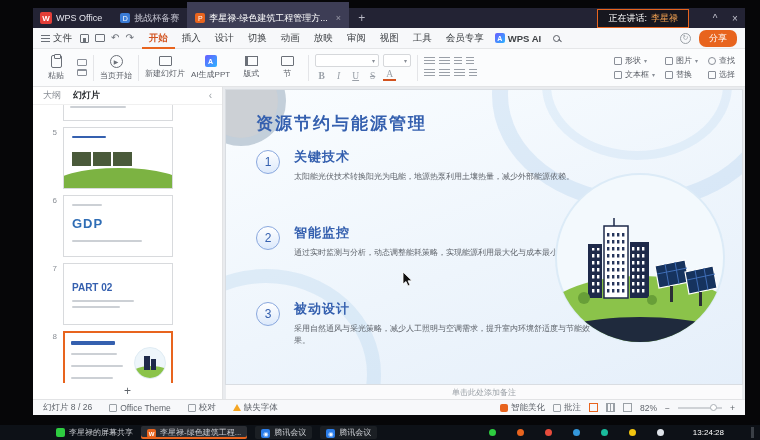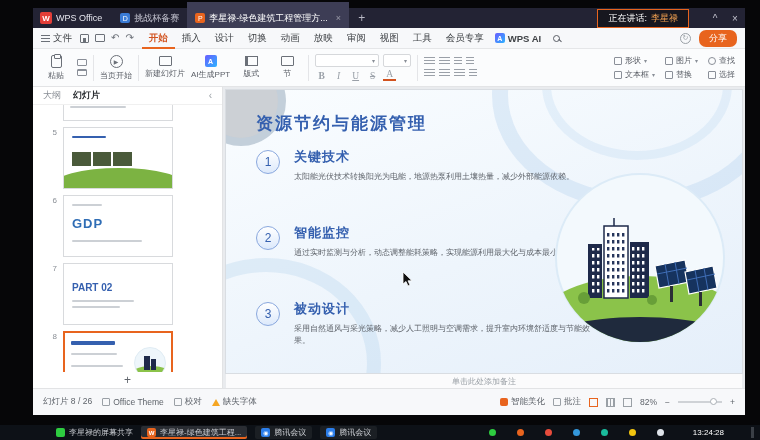--- a/index.html
+++ b/index.html
@@ -140,41 +140,41 @@
               display:flex; align-items:center; justify-content:center; flex:0 0 auto; margin-top:2px; }
   .item-heading { font-size:13px; font-weight:bold; color:#3560af; margin-bottom:5px; letter-spacing:1px; }
   .item-desc { font-size:8px; color:#5f646b; width:300px; line-height:1.45; }
   .illu { position:absolute; right:14px; top:80px; width:176px; height:176px; }
   .cursor { position:absolute; left:176px; top:182px; }
 
   .notes { height:15px; background:#fbfbfc; border-top:1px solid #6d28d9; margin:0 3px;
            display:flex; align-items:center; justify-content:center; font-size:8px; color:#9aa0a6; flex:0 0 auto; }
 
   
-  .statusbar { height:27px; background:#f7f8fa; border-top:1px solid #e2e3e5; display:flex;
-               align-items:center; gap:10px; padding:0 10px; font-size:8.5px; color:#5f646b; flex:0 0 auto; }
+  .statusbar { height:16px; background:#f7f8fa; border-top:1px solid #e2e3e5; display:flex;
+               align-items:center; gap:17px; padding:0 10px; font-size:8.5px; color:#5f646b; flex:0 0 auto; }
   .st-item { display:flex; align-items:center; gap:3px; white-space:nowrap; }
   .st-ic { width:8px; height:8px; border:1px solid #9aa0a6; border-radius:1px; }
   .warn-tri { width:0; height:0; border-left:4px solid transparent; border-right:4px solid transparent;
               border-bottom:7px solid #f5a623; }
   .st-right { margin-left:auto; display:flex; align-items:center; gap:8px; }
   .spark { width:8px; height:8px; background:#e8641e; border-radius:2px; }
   .view-sq { width:9px; height:9px; border:1px solid #9aa0a6; }
   .view-sq.active { border-color:#e8641e; }
   .view-sq.grid { background:repeating-linear-gradient(90deg,#9aa0a6 0 1px, transparent 1px 3px); }
   .zoom-slider { width:44px; height:2px; background:#cfd2d6; position:relative; }
   .zoom-knob { position:absolute; right:5px; top:-3px; width:7px; height:7px; border-radius:50%;
                background:#fff; border:1px solid #aab0b6; }
 
   
   .taskbar { position:absolute; left:0; bottom:0; width:760px; height:15px; background:#0d1117;
              display:flex; align-items:center; font-size:8px; color:#c9ccd1; padding:0 6px; gap:8px; }
   .share-ind { display:flex; align-items:center; gap:4px; margin-left:50px; white-space:nowrap; }
   .share-ico { width:9px; height:9px; background:#2ecc40; border-radius:2px; }
-  .tb-app { display:flex; align-items:center; gap:4px; padding:1px 6px; white-space:nowrap;
+  .tb-app { display:flex; align-items:flex-end; gap:4px; padding:1px 6px; white-space:nowrap;
             background:rgba(255,255,255,.06); border-radius:2px; }
   .tb-app.active { background:rgba(255,255,255,.12); box-shadow:inset 0 -2px 0 #e8641e; }
   .tb-app-ic { width:9px; height:9px; border-radius:2px; color:#fff; font-size:6px; font-weight:bold;
                display:flex; align-items:center; justify-content:center; flex:0 0 auto; }
   .tb-app-ic.wps { background:#e8641e; } .tb-app-ic.meet { background:#2b7de9; }
   .tray { margin-left:auto; display:flex; align-items:center; gap:21px; }
   .tray-dot { width:7px; height:7px; border-radius:50%; }
   .time { color:#fff; margin:0 6px 0 8px; white-space:nowrap; }
   .show-desktop { width:3px; height:11px; background:#3a3f46; }
 </style>

